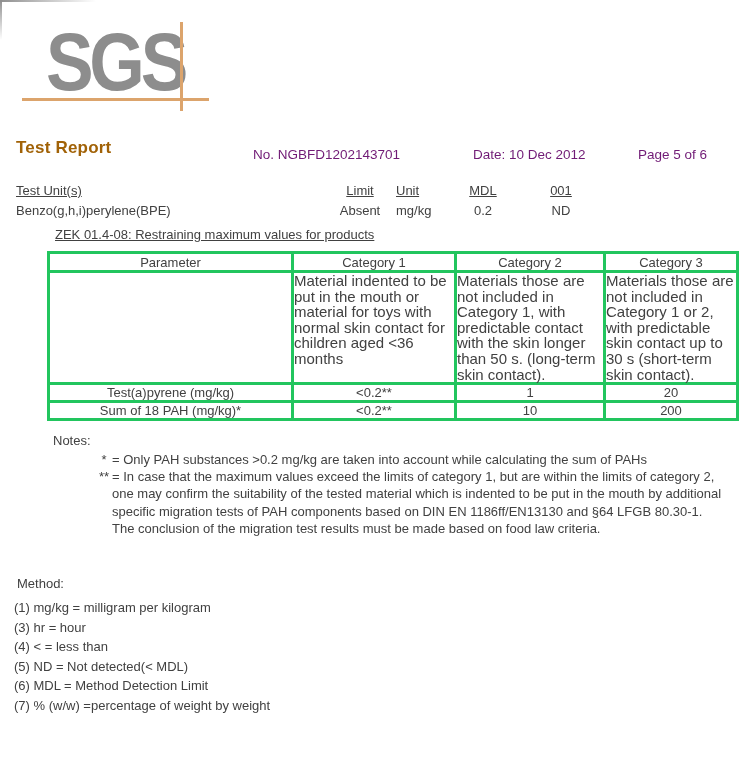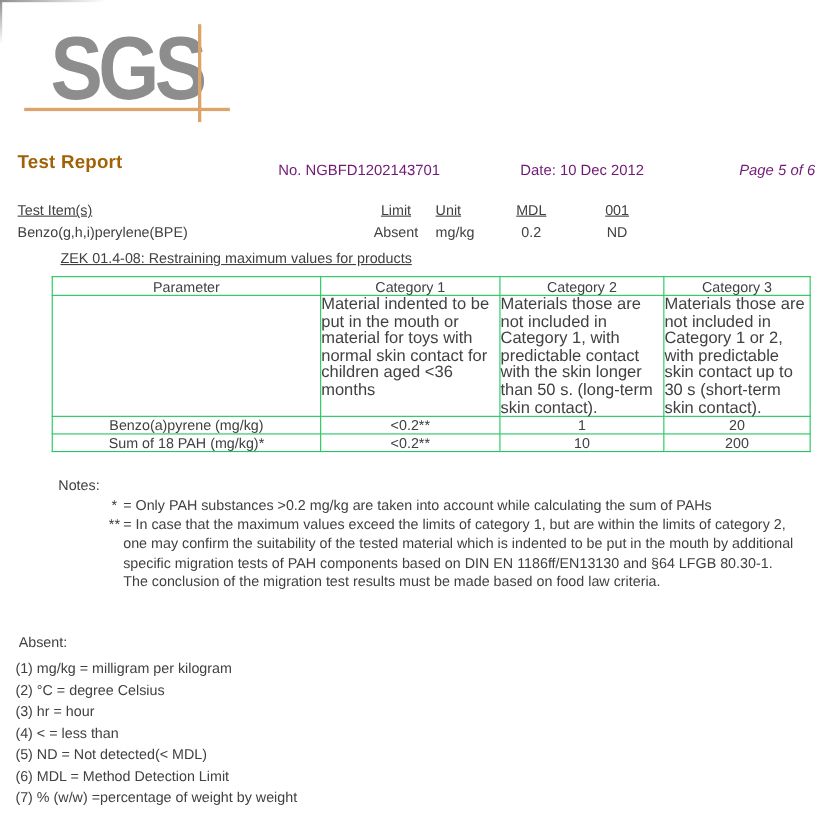--- a/index.html
+++ b/index.html
@@ -19,38 +19,38 @@
     letter-spacing:-5px;color:#8d8d8d;transform:scale(0.85,0.97);
     transform-origin:top left;white-space:nowrap;
   }
   .logo-hline{left:22px;top:98px;width:187px;height:3px;background:#dcA46c;background:#dca46c;}
   .logo-vline{left:180px;top:22px;width:3px;height:89px;background:#dca46c;}
   
   .title{left:16px;top:138px;font-size:17px;font-weight:bold;color:#a16207;letter-spacing:0.2px;}
   .hdr{top:147px;font-size:13.5px;color:#701a75;white-space:nowrap;}
   .hdr-no{left:253px;}
   .hdr-date{left:473px;}
-  .hdr-page{left:672px;font-style:italic;}
+  .hdr-page{left:638px;}
   
   .u{text-decoration:underline;}
   .ti{font-size:13px;white-space:nowrap;}
   .ti-head{left:16px;top:183px;}
   .ti-name{left:16px;top:203px;}
   .c-limit{left:328px;width:64px;text-align:center;}
   .c-unit{left:396px;width:48px;text-align:left;}
   .c-mdl{left:458px;width:50px;text-align:center;}
   .c-001{left:536px;width:50px;text-align:center;}
   .r1{top:183px;}
   .r2{top:203px;}
   
   .zek-caption{left:55px;top:227px;font-size:13px;text-decoration:underline;white-space:nowrap;}
   
   table.zek{left:47px;top:251px;width:689px;border-collapse:collapse;table-layout:fixed;
     font-size:13px;color:#414141;}
-  table.zek th,table.zek td{border:1px solid #22c55e;padding:0;}
+  table.zek th,table.zek td{border:3px solid #22c55e;padding:0;}
   table.zek th{font-weight:normal;height:16px;text-align:center;}
   td.desc{font-size:15px;line-height:15.6px;vertical-align:top;padding:2px 3px 6px 4px;text-align:left;}
   td.val{text-align:center;height:15px;}
   
   .notes-head{left:53px;top:433px;font-size:13px;}
   .note-row{display:flex;font-size:13px;line-height:17.2px;}
   .notes-list{left:96px;top:451px;width:628px;}
   .note-marker{width:16px;flex:0 0 16px;text-align:center;}
   .note-text{flex:1;}
   
@@ -67,21 +67,21 @@
   <div class="abs logo-text">SGS</div>
   <div class="abs logo-hline"></div>
   <div class="abs logo-vline"></div>
 </div>
 
 <div class="abs title">Test Report</div>
 <div class="abs hdr hdr-no">No. NGBFD1202143701</div>
 <div class="abs hdr hdr-date">Date: 10 Dec 2012</div>
 <div class="abs hdr hdr-page">Page 5 of 6</div>
 
-<div class="abs ti ti-head u">Test Item(s)</div>
+<div class="abs ti ti-head u">Test Unit(s)</div>
 <div class="abs ti r1 c-limit u">Limit</div>
 <div class="abs ti r1 c-unit u">Unit</div>
 <div class="abs ti r1 c-mdl u">MDL</div>
 <div class="abs ti r1 c-001 u">001</div>
 <div class="abs ti ti-name">Benzo(g,h,i)perylene(BPE)</div>
 <div class="abs ti r2 c-limit">Absent</div>
 <div class="abs ti r2 c-unit">mg/kg</div>
 <div class="abs ti r2 c-mdl">0.2</div>
 <div class="abs ti r2 c-001">ND</div>
 
@@ -100,21 +100,21 @@
     <th>Category 2</th>
     <th>Category 3</th>
   </tr>
   <tr>
     <td class="desc"></td>
     <td class="desc">Material indented to be put in the mouth or material for toys with normal skin contact for children aged &lt;36 months</td>
     <td class="desc">Materials those are not included in Category 1, with predictable contact with the skin longer than 50 s. (long-term skin contact).</td>
     <td class="desc">Materials those are not included in Category 1 or 2, with predictable skin contact up to 30 s (short-term skin contact).</td>
   </tr>
   <tr>
-    <td class="val">Benzo(a)pyrene (mg/kg)</td>
+    <td class="val">Test(a)pyrene (mg/kg)</td>
     <td class="val">&lt;0.2**</td>
     <td class="val">1</td>
     <td class="val">20</td>
   </tr>
   <tr>
     <td class="val">Sum of 18 PAH (mg/kg)*</td>
     <td class="val">&lt;0.2**</td>
     <td class="val">10</td>
     <td class="val">200</td>
   </tr>
@@ -126,22 +126,21 @@
   <div class="note-row">
     <span class="note-marker">*</span>
     <span class="note-text">= Only PAH substances &gt;0.2 mg/kg are taken into account while calculating the sum of PAHs</span>
   </div>
   <div class="note-row">
     <span class="note-marker">**</span>
     <span class="note-text">= In case that the maximum values exceed the limits of category 1, but are within the limits of category 2, one may confirm the suitability of the tested material which is indented to be put in the mouth by additional specific migration tests of PAH components based on DIN EN 1186ff/EN13130 and §64 LFGB 80.30-1. The conclusion of the migration test results must be made based on food law criteria.</span>
   </div>
 </div>
 
-<div class="abs remark-head">Absent:</div>
+<div class="abs remark-head">Method:</div>
 <div class="abs remark-list">
   <div>(1) mg/kg = milligram per kilogram</div>
-  <div>(2) °C = degree Celsius</div>
   <div>(3) hr = hour</div>
   <div>(4) &lt; = less than</div>
   <div>(5) ND = Not detected(&lt; MDL)</div>
   <div>(6) MDL = Method Detection Limit</div>
   <div>(7) % (w/w) =percentage of weight by weight</div>
 </div>
 
 </body></html>

